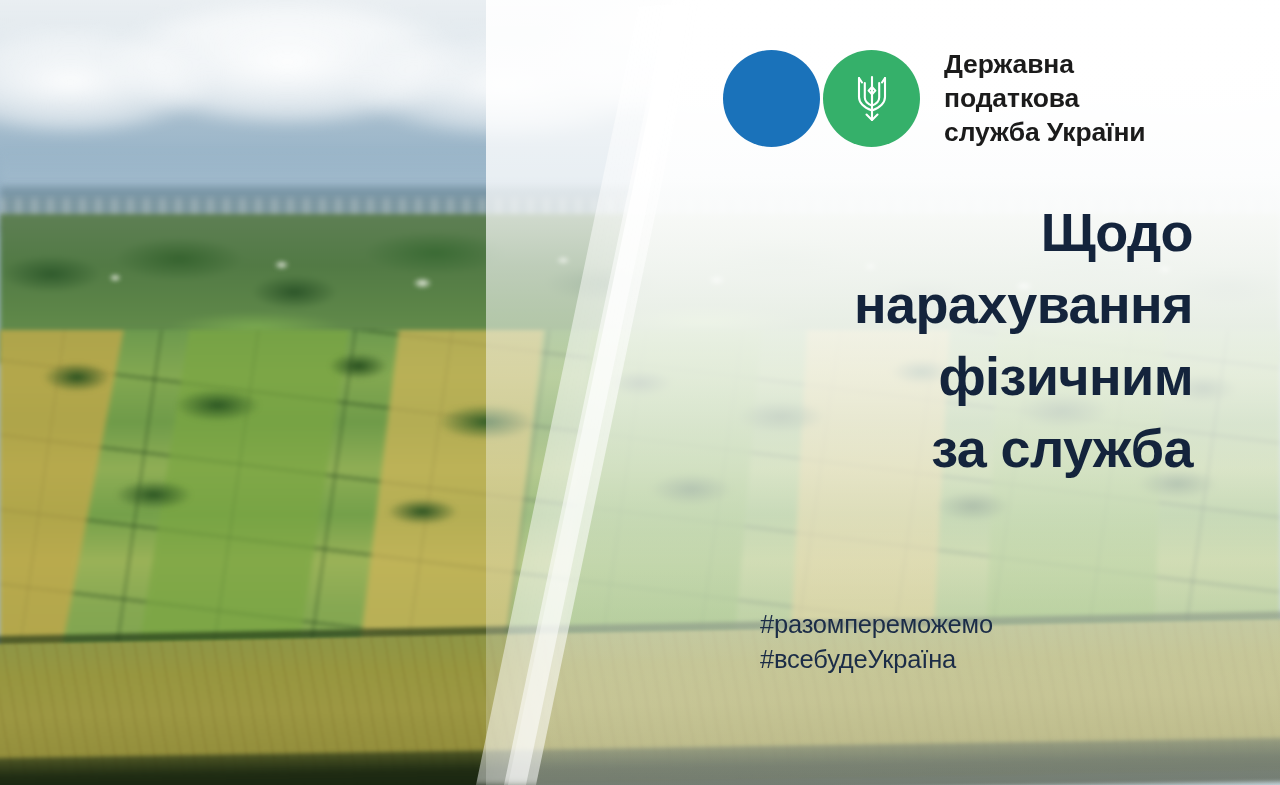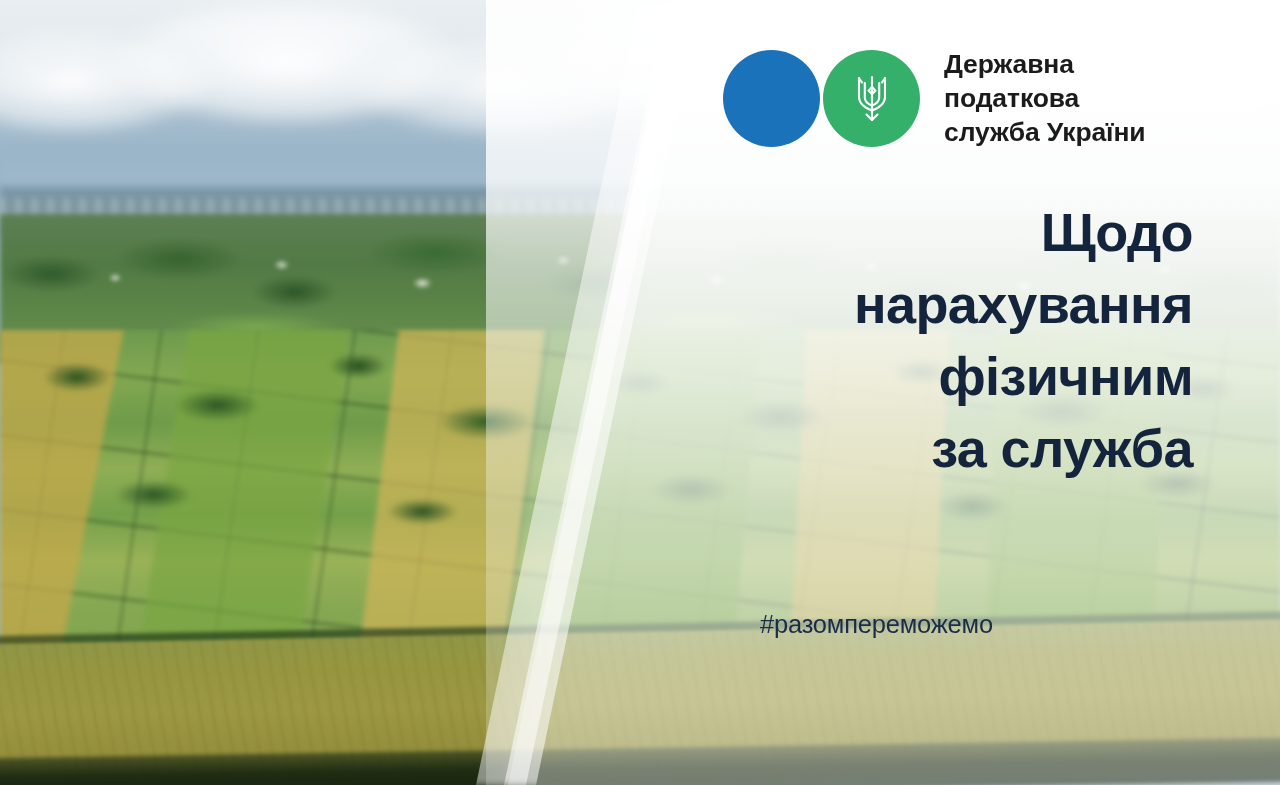--- a/index.html
+++ b/index.html
@@ -402,16 +402,17 @@
 
     <div class="headline">
       <span>Щодо</span>
       <span>нарахування</span>
       <span>фізичним</span>
       <span>за служба</span>
     </div>
 
     <div class="hashtags">
       <span>#разомпереможемо</span>
+      <span>#всебудеУкраїна</span>
     </div>
 
   </div>
 </div>
 
 </body></html>

